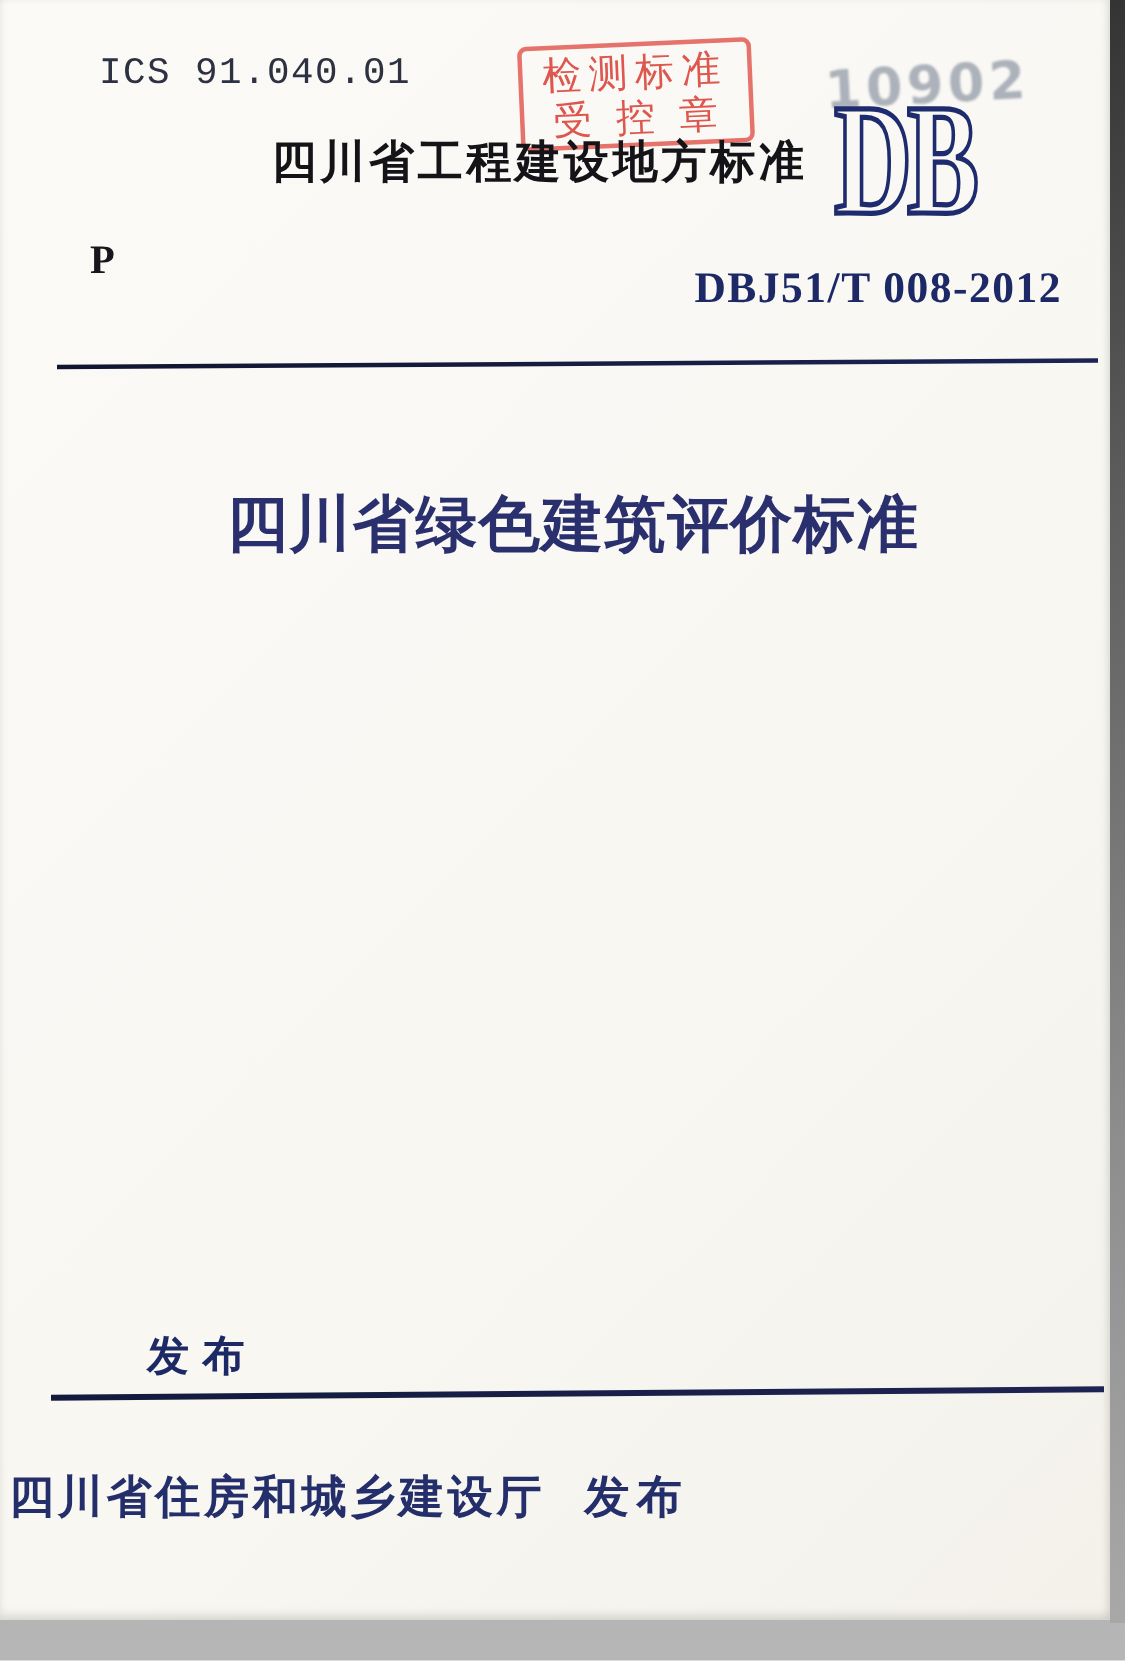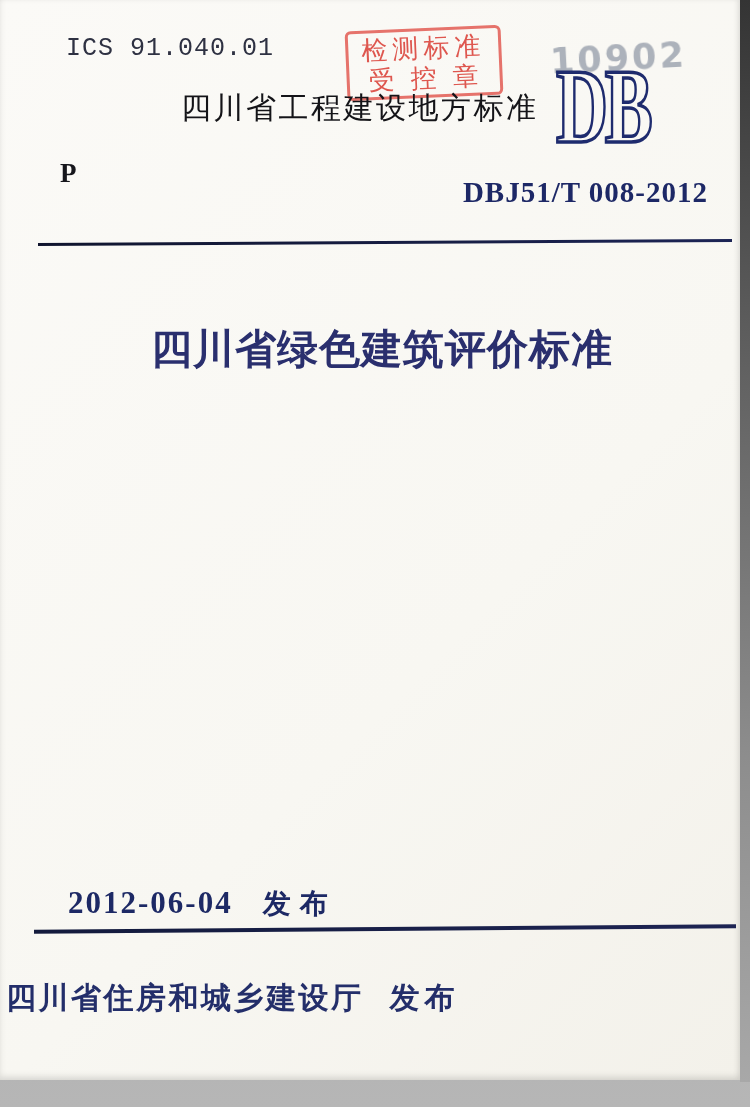--- a/index.html
+++ b/index.html
@@ -31,21 +31,21 @@
   .stamp .s1{font-size:26px;letter-spacing:5px;line-height:30px;}
   .stamp .s2{font-size:26px;letter-spacing:16px;line-height:30px;padding-left:14px;}
   .faded-num{
     position:absolute;left:550px;top:38px;
     font-family:"DejaVu Sans",sans-serif;font-weight:600;
     font-size:35px;letter-spacing:3px;color:rgba(96,108,130,0.5);
     transform:rotate(-3deg);filter:blur(0.7px);
   }
   .category{
     position:absolute;left:181px;top:88px;
-    font-size:30px;font-weight:normal;color:#141418;letter-spacing:2.5px;
+    font-size:30px;font-weight:bold;color:#141418;letter-spacing:2.5px;
   }
   .db-logo{
     position:absolute;left:556px;top:64px;
     font-family:"Liberation Serif","DejaVu Serif",serif;font-weight:bold;
     font-size:106px;line-height:0.82;letter-spacing:-5px;
     color:#1e2b6e;
     transform:scaleX(0.68);transform-origin:left top;
   }
   @supports (-webkit-text-stroke: 1px black){
     .db-logo{color:transparent;-webkit-text-stroke:3.5px #1e2b6e;}
@@ -118,21 +118,20 @@
     <div>DBJ51/T 008-2012</div>
   </div>
 
   <div class="rule-top"></div>
 
   <div class="title-cn">四川省绿色建筑评价标准</div>
 
 
   <div class="dates">
     <div class="date-group dg-left">
-      <span class="date-val">2012-06-04</span>
       <span class="date-label">发布</span>
     </div>
   </div>
 
   <div class="rule-bottom"></div>
 
   <div class="publisher">
     <span>四川省住房和城乡建设厅</span><span class="pub-action">发布</span>
   </div>
 

